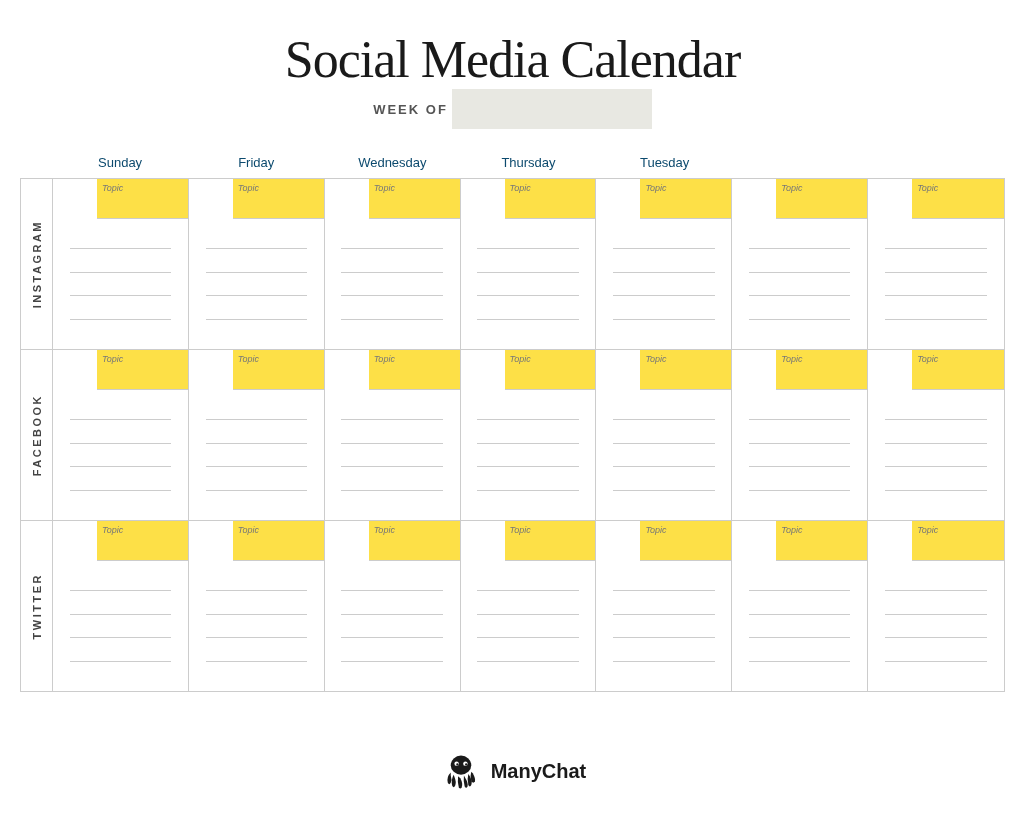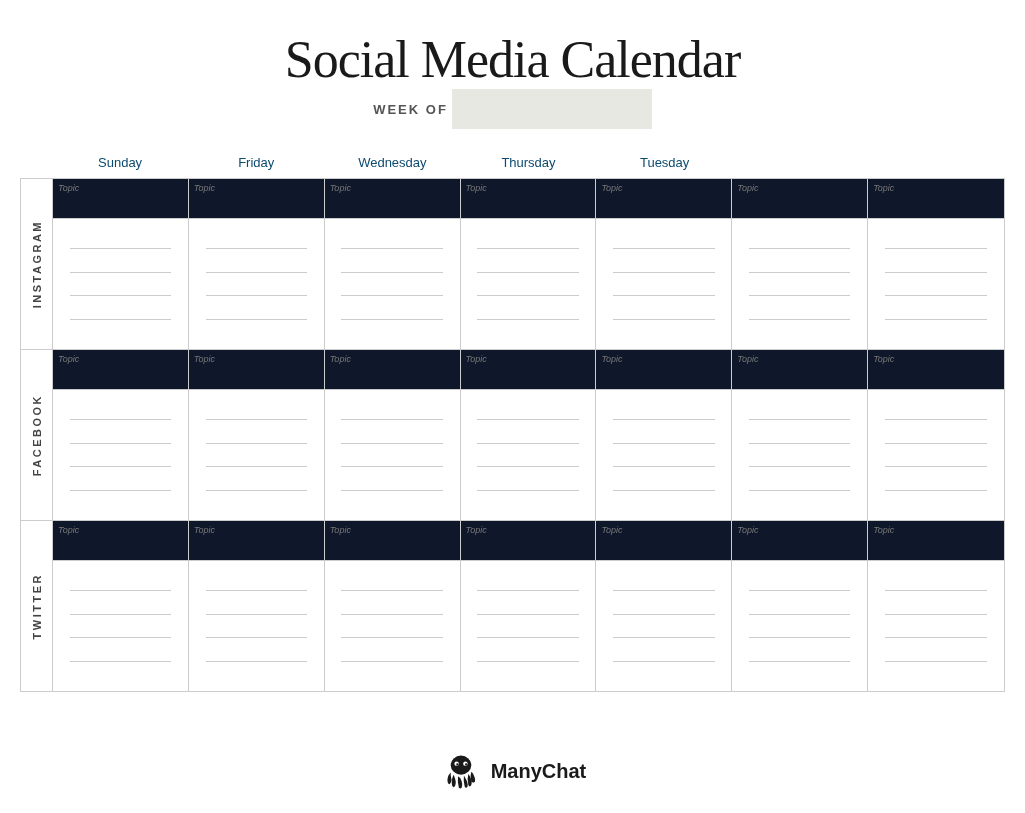--- a/index.html
+++ b/index.html
@@ -117,25 +117,26 @@
       border-right: 1px solid #ccc;
       display: flex;
       flex-direction: column;
     }
 
     .day-column:last-child {
       border-right: none;
     }
 
     .topic-box {
-      background: #0f172a;
+      background: #fde047;
       height: 40px;
       position: relative;
       border-bottom: 1px solid #ccc;
       flex-shrink: 0;
+      margin-left: 44px;
     }
 
     .topic-label {
       position: absolute;
       left: 5px;
       top: 4px;
       font-size: 9px;
       font-family: Arial, sans-serif;
       color: #777;
       font-style: italic;

